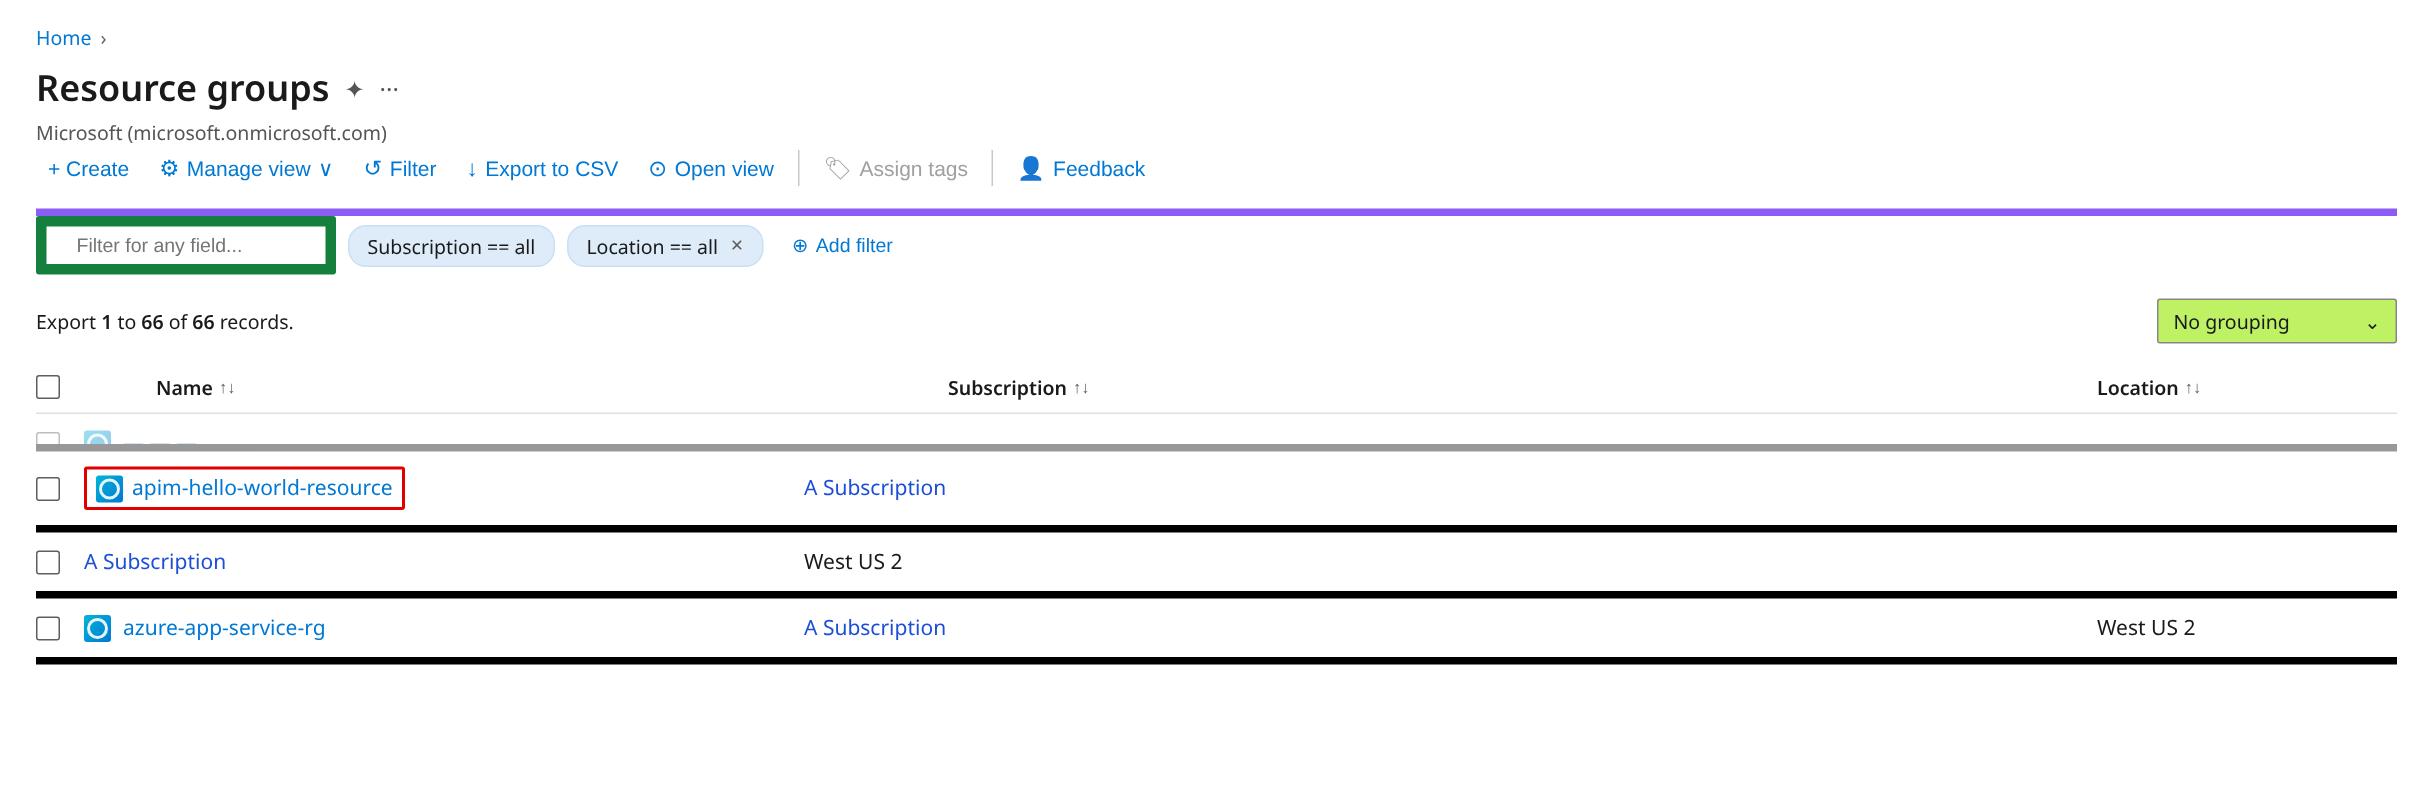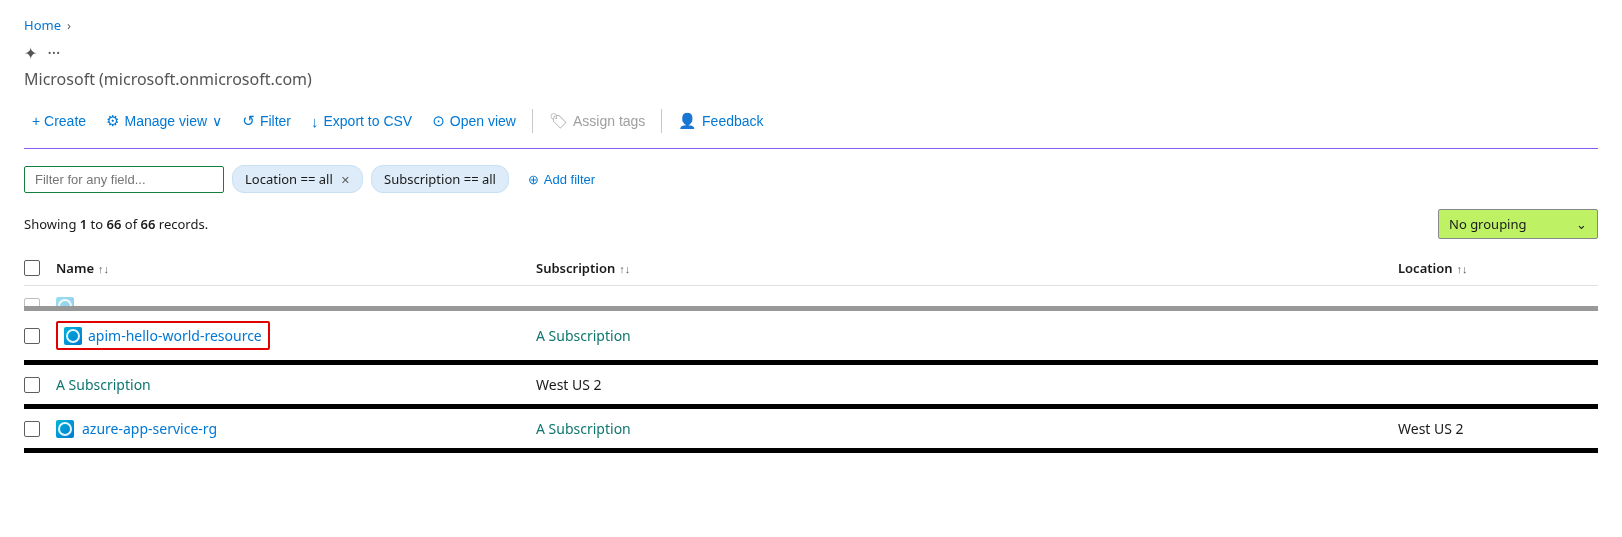--- a/index.html
+++ b/index.html
@@ -43,31 +43,29 @@
       font-weight: 600;
       color: #1a1a1a;
     }
     .pin-icon, .more-icon {
       color: #555;
       font-size: 16px;
       cursor: pointer;
     }
     .subtitle {
       color: #555;
-      font-size: 16px;
-      margin-bottom: 16px;
+      font-size: 13px;
     }
     
     .toolbar {
       display: flex;
       align-items: center;
       gap: 4px;
-      margin-bottom: 16px;
       padding-bottom: 12px;
-      border-bottom: 1px solid #8b5cf6;
+      border-bottom: 5px solid #8b5cf6;
       flex-wrap: wrap;
     }
     .toolbar-btn {
       display: flex;
       align-items: center;
       gap: 5px;
       color: #0078d4;
       background: none;
       border: none;
       cursor: pointer;
@@ -92,23 +90,23 @@
     }
     
     .filter-bar {
       display: flex;
       align-items: center;
       gap: 8px;
       margin-bottom: 16px;
       flex-wrap: wrap;
     }
     .filter-input {
-      border: 1px solid #15803d;
-      border-radius: 2px;
-      padding: 5px 10px;
+      border: 7px solid #15803d;
+      border-radius: 2px;
+      padding: 5px 20px;
       font-size: 13px;
       width: 200px;
       color: #666;
       outline: none;
     }
     .filter-tag {
       display: flex;
       align-items: center;
       gap: 4px;
       background: #deecf9;
@@ -167,20 +165,21 @@
       width: 100%;
     }
     .table-header {
       display: grid;
       grid-template-columns: 32px 480px 1fr 200px;
       align-items: center;
       padding: 8px 0;
       border-bottom: 1px solid #e0e0e0;
       font-weight: 600;
       font-size: 13px;
+      gap: 48px;
     }
     .col-header {
       display: flex;
       align-items: center;
       gap: 4px;
       color: #1a1a1a;
     }
     .sort-icon {
       font-size: 11px;
       color: #605e5c;
@@ -226,21 +225,21 @@
     }
     .rg-icon::after {
       content: '';
       width: 10px;
       height: 10px;
       border: 2px solid rgba(255,255,255,0.9);
       border-radius: 50%;
       position: absolute;
     }
     .subscription-cell {
-      color: #0f766e;
+      color: #1d4ed8;
       font-size: 14px;
       cursor: pointer;
     }
     .location-cell {
       color: #1a1a1a;
       font-size: 14px;
     }
     
     .highlighted-row .name-wrapper {
       border: 2px solid #e00000;
@@ -255,20 +254,21 @@
 <body>
 
 <div class="page">
 
   <div class="breadcrumb">
     <a class="breadcrumb-home">Home</a>
     <span class="breadcrumb-sep">›</span>
   </div>
 
   <div class="page-header">
+    <h1 class="page-title">Resource groups</h1>
     <span class="pin-icon">✦</span>
     <span class="more-icon">···</span>
   </div>
   <div class="subtitle">Microsoft (microsoft.onmicrosoft.com)</div>
 
   <div class="toolbar">
     <button class="toolbar-btn">+ Create</button>
 
     <button class="toolbar-btn">
       <span class="icon">⚙</span>
@@ -302,35 +302,35 @@
 
     <button class="toolbar-btn">
       <span class="icon">👤</span>
       <span>Feedback</span>
     </button>
   </div>
 
   <div class="filter-bar">
     <input class="filter-input" type="text" placeholder="Filter for any field..." style="">
     <div class="filter-tag">
+      <span>Subscription == all</span>
+    </div>
+    <div class="filter-tag">
       <span>Location == all</span>
       <span class="close-btn">✕</span>
-    </div>
-    <div class="filter-tag">
-      <span>Subscription == all</span>
     </div>
     <button class="add-filter-btn">
       <span>⊕</span>
       <span>Add filter</span>
     </button>
   </div>
 
   <div class="records-bar">
     <div class="records-text">
-      <span>Showing </span>
+      <span>Export </span>
       <strong>1</strong>
       <span> to </span>
       <strong>66</strong>
       <span> of </span>
       <strong>66</strong>
       <span> records.</span>
     </div>
     <div class="grouping-select">
       <span>No grouping</span>
       <span>⌄</span>

